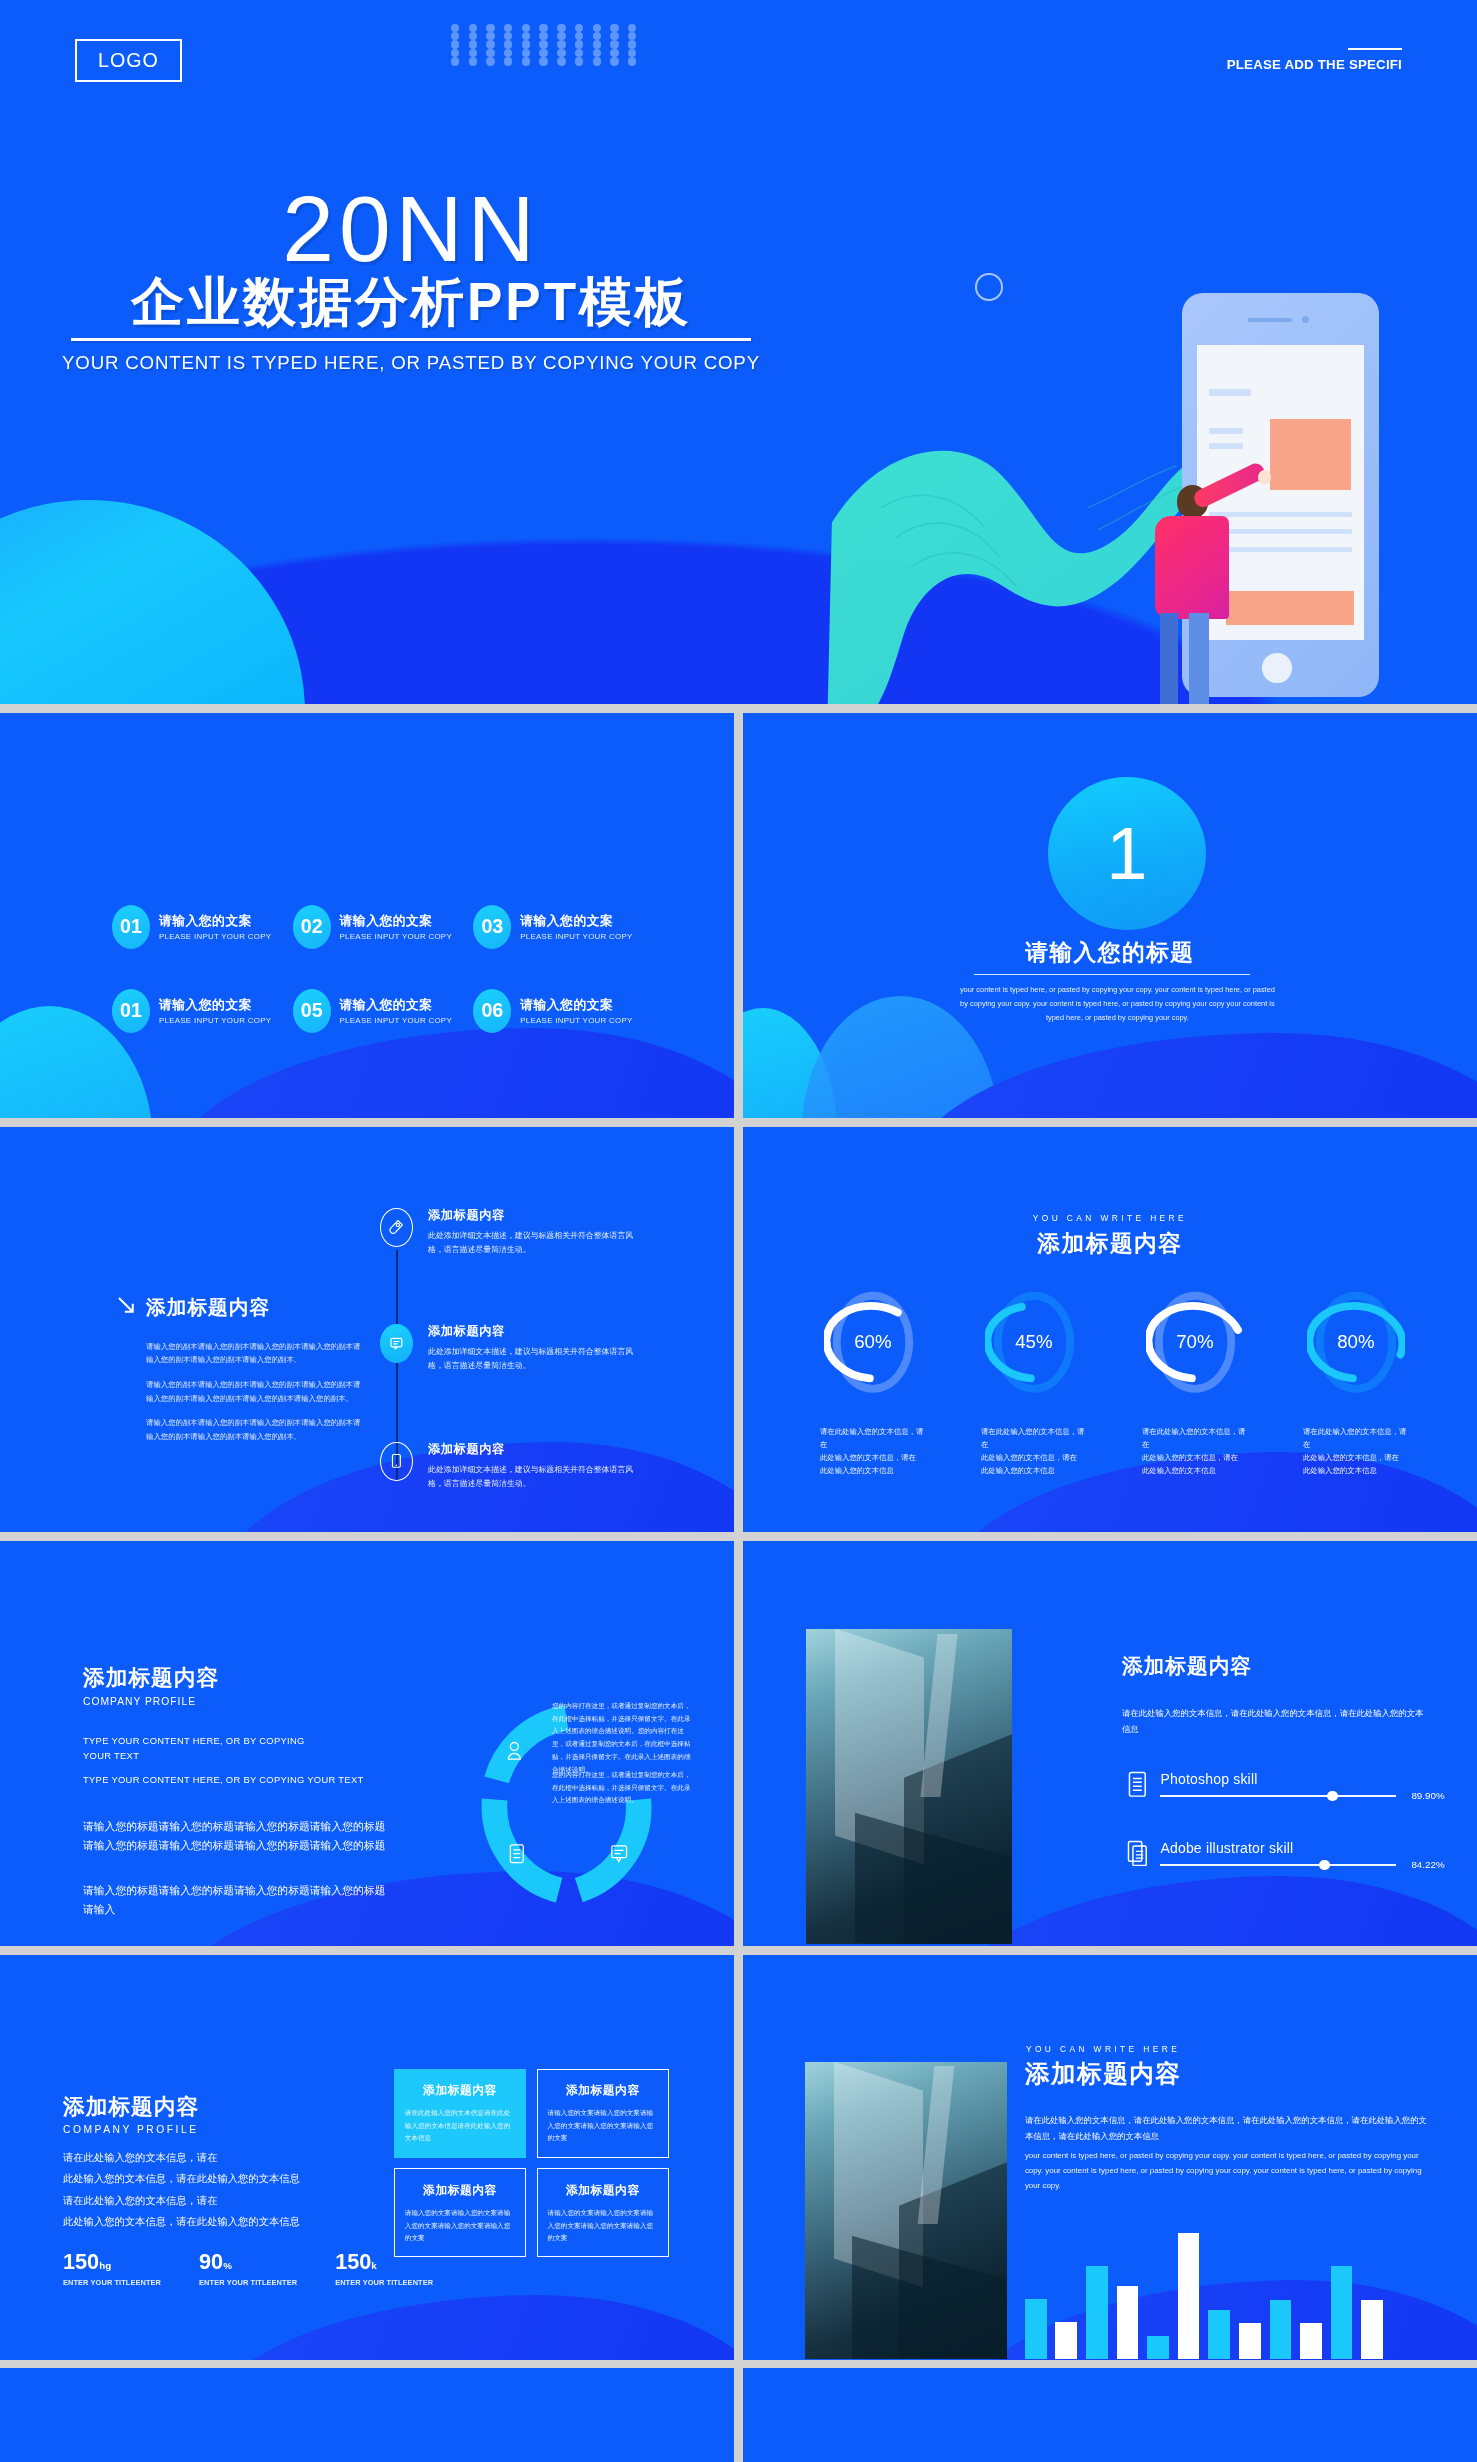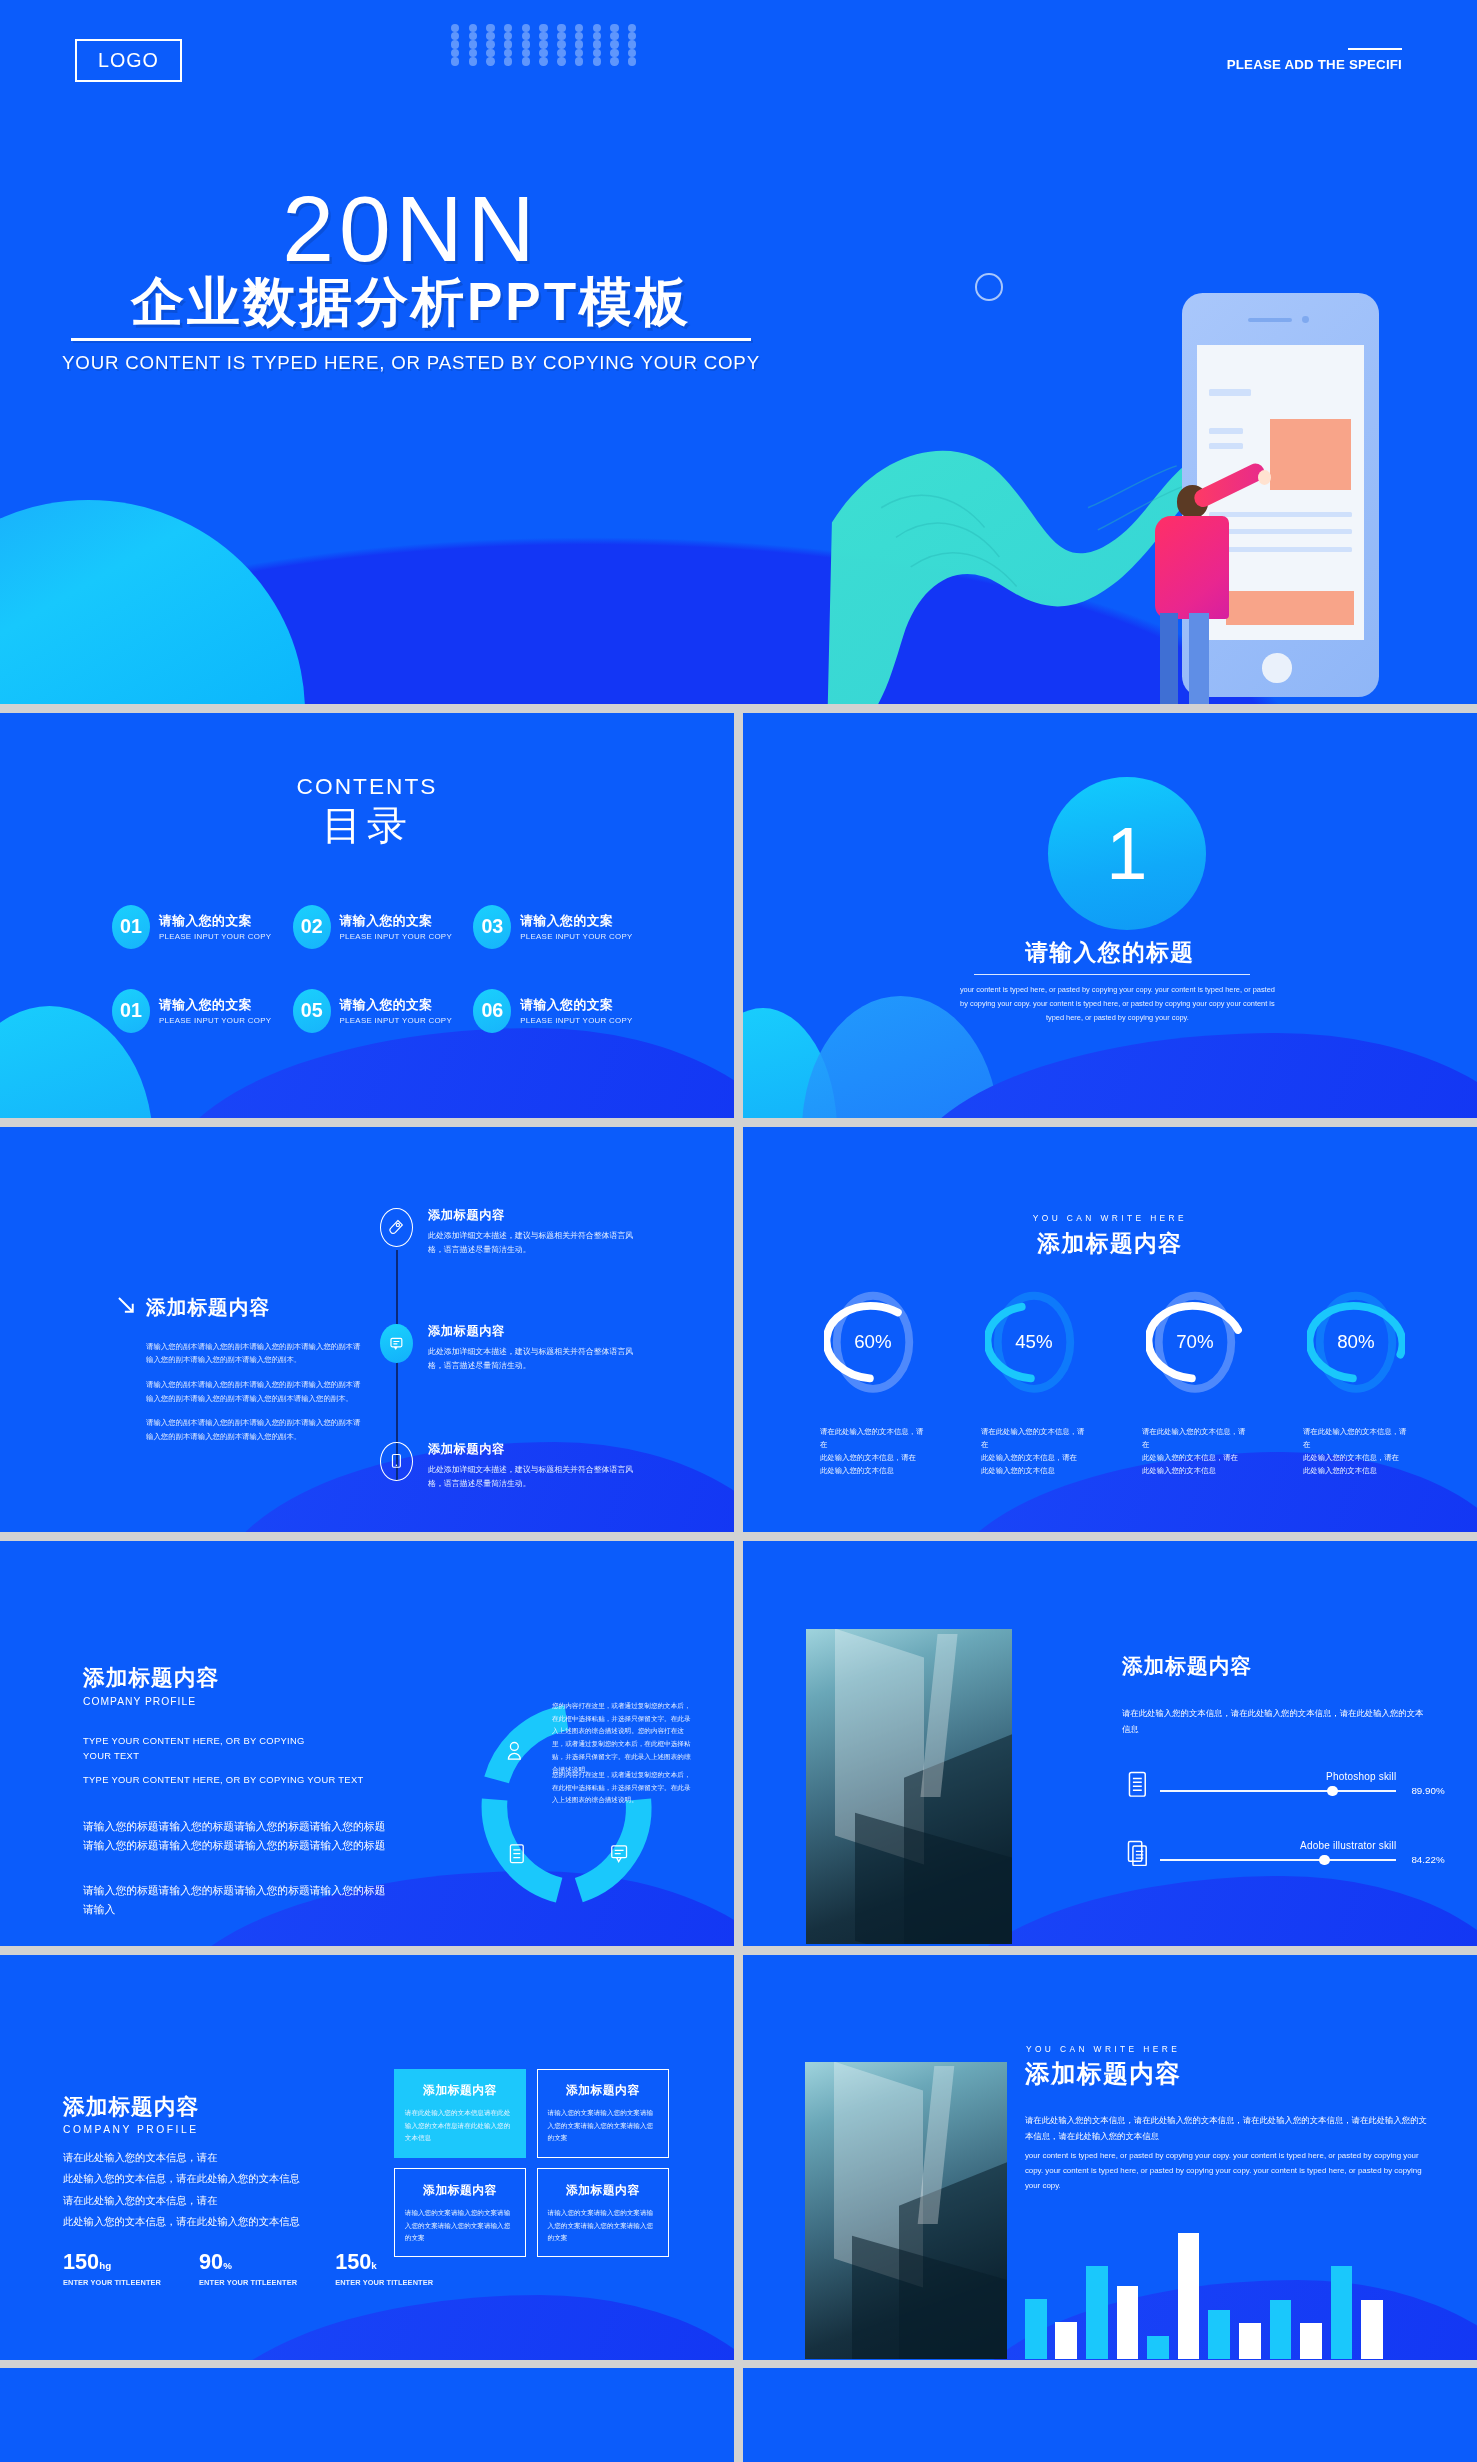--- a/index.html
+++ b/index.html
@@ -141,21 +141,21 @@
   
   .photo{ position:absolute; overflow:hidden;
           background:linear-gradient(160deg,#9fd3dd 0%,#6aa7b8 18%,#3d6b80 48%,#16303f 78%,#0d2230 100%); }
   .photo .gl{ position:absolute; background:rgba(255,255,255,.30); }
   .photo .dk{ position:absolute; background:rgba(7,30,42,.55); }
   .sk-title{ position:absolute; color:#fff; font-size:20.7px; font-weight:700; letter-spacing:1px;}
   .sk-para{ position:absolute; color:#fff; font-size:8.4px; line-height:2; width:305px; }
   .sk-row{ position:absolute; display:flex; align-items:flex-start; gap:12.8px; }
   .sk-ico{ width:20.7px; height:26.6px; flex:0 0 auto; }
   .sk-main{ flex:1; }
-  .sk-name{ color:#fff; font-size:10px; font-weight:400; letter-spacing:0.2px;text-align:right; }
+  .sk-name{ color:#fff; font-size:14px; font-weight:400; letter-spacing:0.2px; }
   .sk-bar{ position:relative; height:2.5px; background:rgba(255,255,255,.95); margin-top:7.9px; width:236px;}
   .sk-knob{ position:absolute; top:-3.9px; width:10.3px; height:10.3px; background:#fff; border-radius:50%; }
   .sk-pct{ position:absolute; color:#fff; font-size:9.8px; left:251px; top:-4.9px;}
 
   
   .bx-grid{ position:absolute; display:grid; grid-template-columns:132px 132px;
             grid-template-rows:auto auto; gap:10.8px; }
   .bx{ border:1px solid #fff; padding:13.8px 9.8px 11.8px; }
   .bx.fill{ background:#1cc8fc; border-color:#1cc8fc; }
   .bx h5{ color:#fff; font-size:11.8px; font-weight:700; text-align:center; letter-spacing:0.5px;}
@@ -295,24 +295,20 @@
       <div class="per-leg" style="left:323px;top:416px;width:17.7px;height:165px;border-radius:0 0 3.9px 3.9px;"></div>
       <div class="per-leg2" style="left:352px;top:416px;width:19.7px;height:165px;border-radius:0 0 3.9px 3.9px;"></div>
 
     </div>
   </section>
 
   <section class="slide half">
     <div class="blob" style="left:-54px;top:293px;width:207px;height:197px;background:linear-gradient(160deg,#19d0fd,#11a8fa);border-radius:50% 50% 48% 48%/70% 70% 30% 30%;"></div>
     <div class="wave-dark" style="left:163px;top:315px;width:640px;height:158px;background:linear-gradient(110deg,#1a46f8,#1235f3);border-radius:58% 42% 0 0/100% 100% 0 0;"></div>
 
-    <div class="contents-head" style="top:60px;">
-      <div class="en">CONTENTS</div>
-      <div class="cn">目录</div>
-    </div>
 
     <div class="toc" id="toc" style="left:101px;top:192px;width:542px;margin-left:11px;">
         <div class="toc-item">
           <div class="toc-num">01</div>
           <div>
             <div class="toc-cn">请输入您的文案</div>
             <div class="toc-en">PLEASE INPUT YOUR COPY</div>
           </div>
         </div>
         <div class="toc-item">

